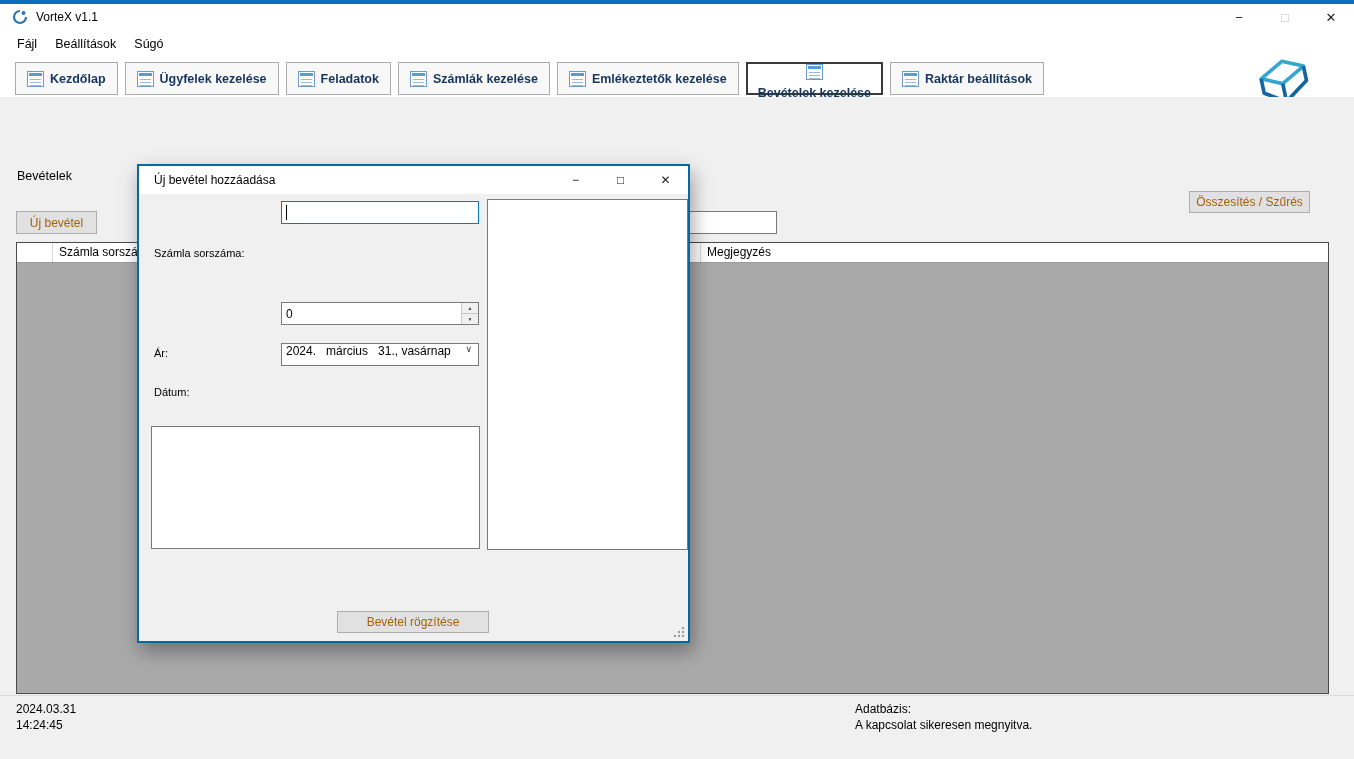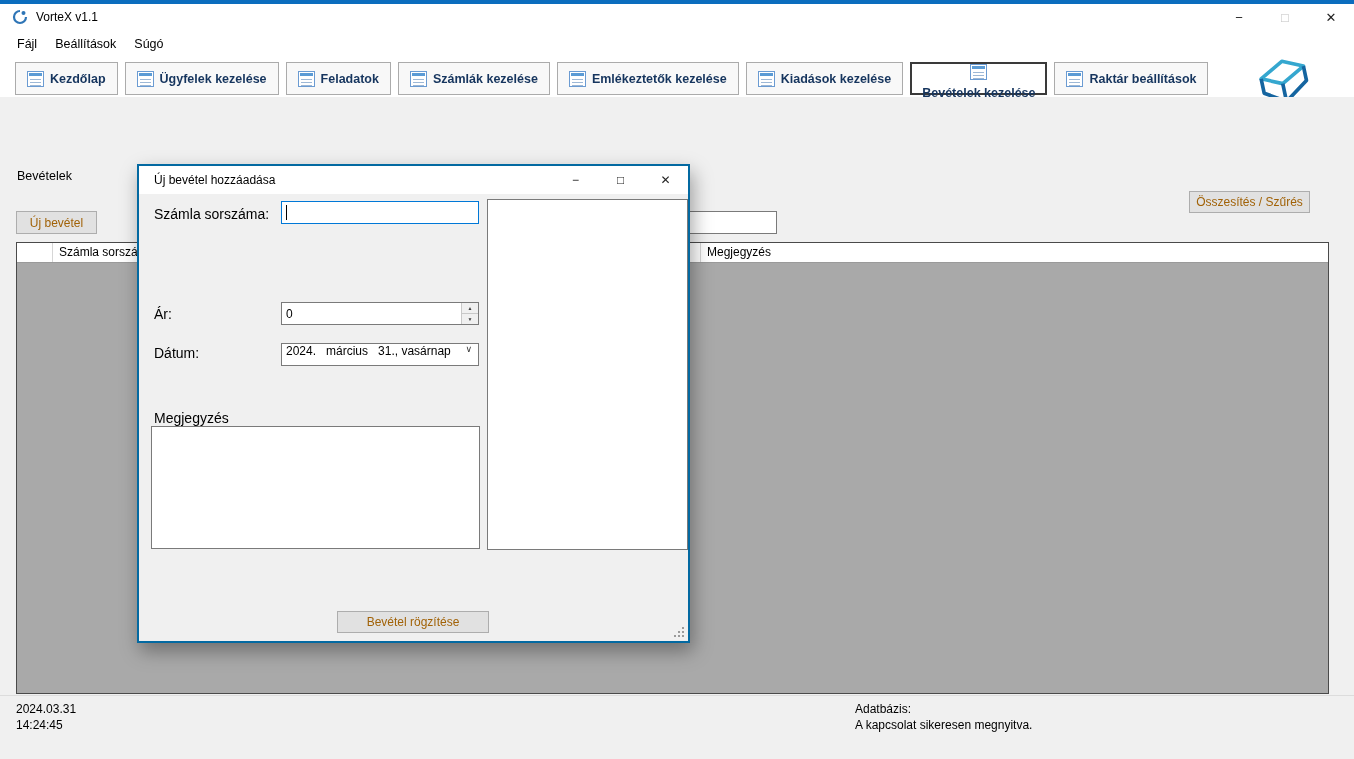--- a/index.html
+++ b/index.html
@@ -60,21 +60,21 @@
   .sb-dblabel { position:absolute; left:855px; top:6px; }
   .sb-dbstatus { position:absolute; left:855px; top:22px; }
 
   .dialog { position:absolute; left:137px; top:164px; width:553px; height:479px; background:#f0f0f0;
             border:2px solid #0369a1; box-shadow:3px 8px 18px rgba(0,0,0,0.35); }
   .dlg-titlebar { position:relative; height:28px; background:#fff; display:flex; align-items:center; }
   .dlg-title { margin-left:15px; font-size:12px; }
   .dlg-controls { position:absolute; right:0; top:0; height:28px; display:flex; }
   .dlg-btn { width:45px; height:28px; display:flex; align-items:center; justify-content:center; font-size:12px; color:#222; }
 
-  .dlg-label { position:absolute; font-size:14px; }
+  .dlg-label { position:absolute; font-size:11px;margin-top:41px; }
   .lbl-invoice { left:15px; top:40px; }
   .lbl-price { left:15px; top:140px; }
   .lbl-date { left:15px; top:179px; }
   .lbl-note { left:15px; top:244px; }
 
   .invoice-input { position:absolute; left:142px; top:35px; width:198px; height:23px; border:1px solid #0078d7;
                    background:#fff; padding:0 4px; font:12px "Liberation Sans", sans-serif; }
   .caret { position:absolute; left:147px; top:39px; width:1px; height:15px; background:#000; }
 
   .listbox { position:absolute; left:348px; top:33px; width:201px; height:351px; background:#fff; border:1px solid #7a7a7a; }
@@ -142,24 +142,20 @@
       <span>Feladatok</span>
     </button>
     <button class="tb-btn">
       <span class="tb-icon"></span>
       <span>Számlák kezelése</span>
     </button>
     <button class="tb-btn">
       <span class="tb-icon"></span>
       <span>Emlékeztetők kezelése</span>
     </button>
-    <button class="tb-btn">
-      <span class="tb-icon"></span>
-      <span>Kiadások kezelése</span>
-    </button>
     <button class="tb-btn active">
       <span class="tb-icon"></span>
       <span>Bevételek kezelése</span>
     </button>
     <button class="tb-btn">
       <span class="tb-icon"></span>
       <span>Raktár beállítások</span>
     </button>
   </div>
 

